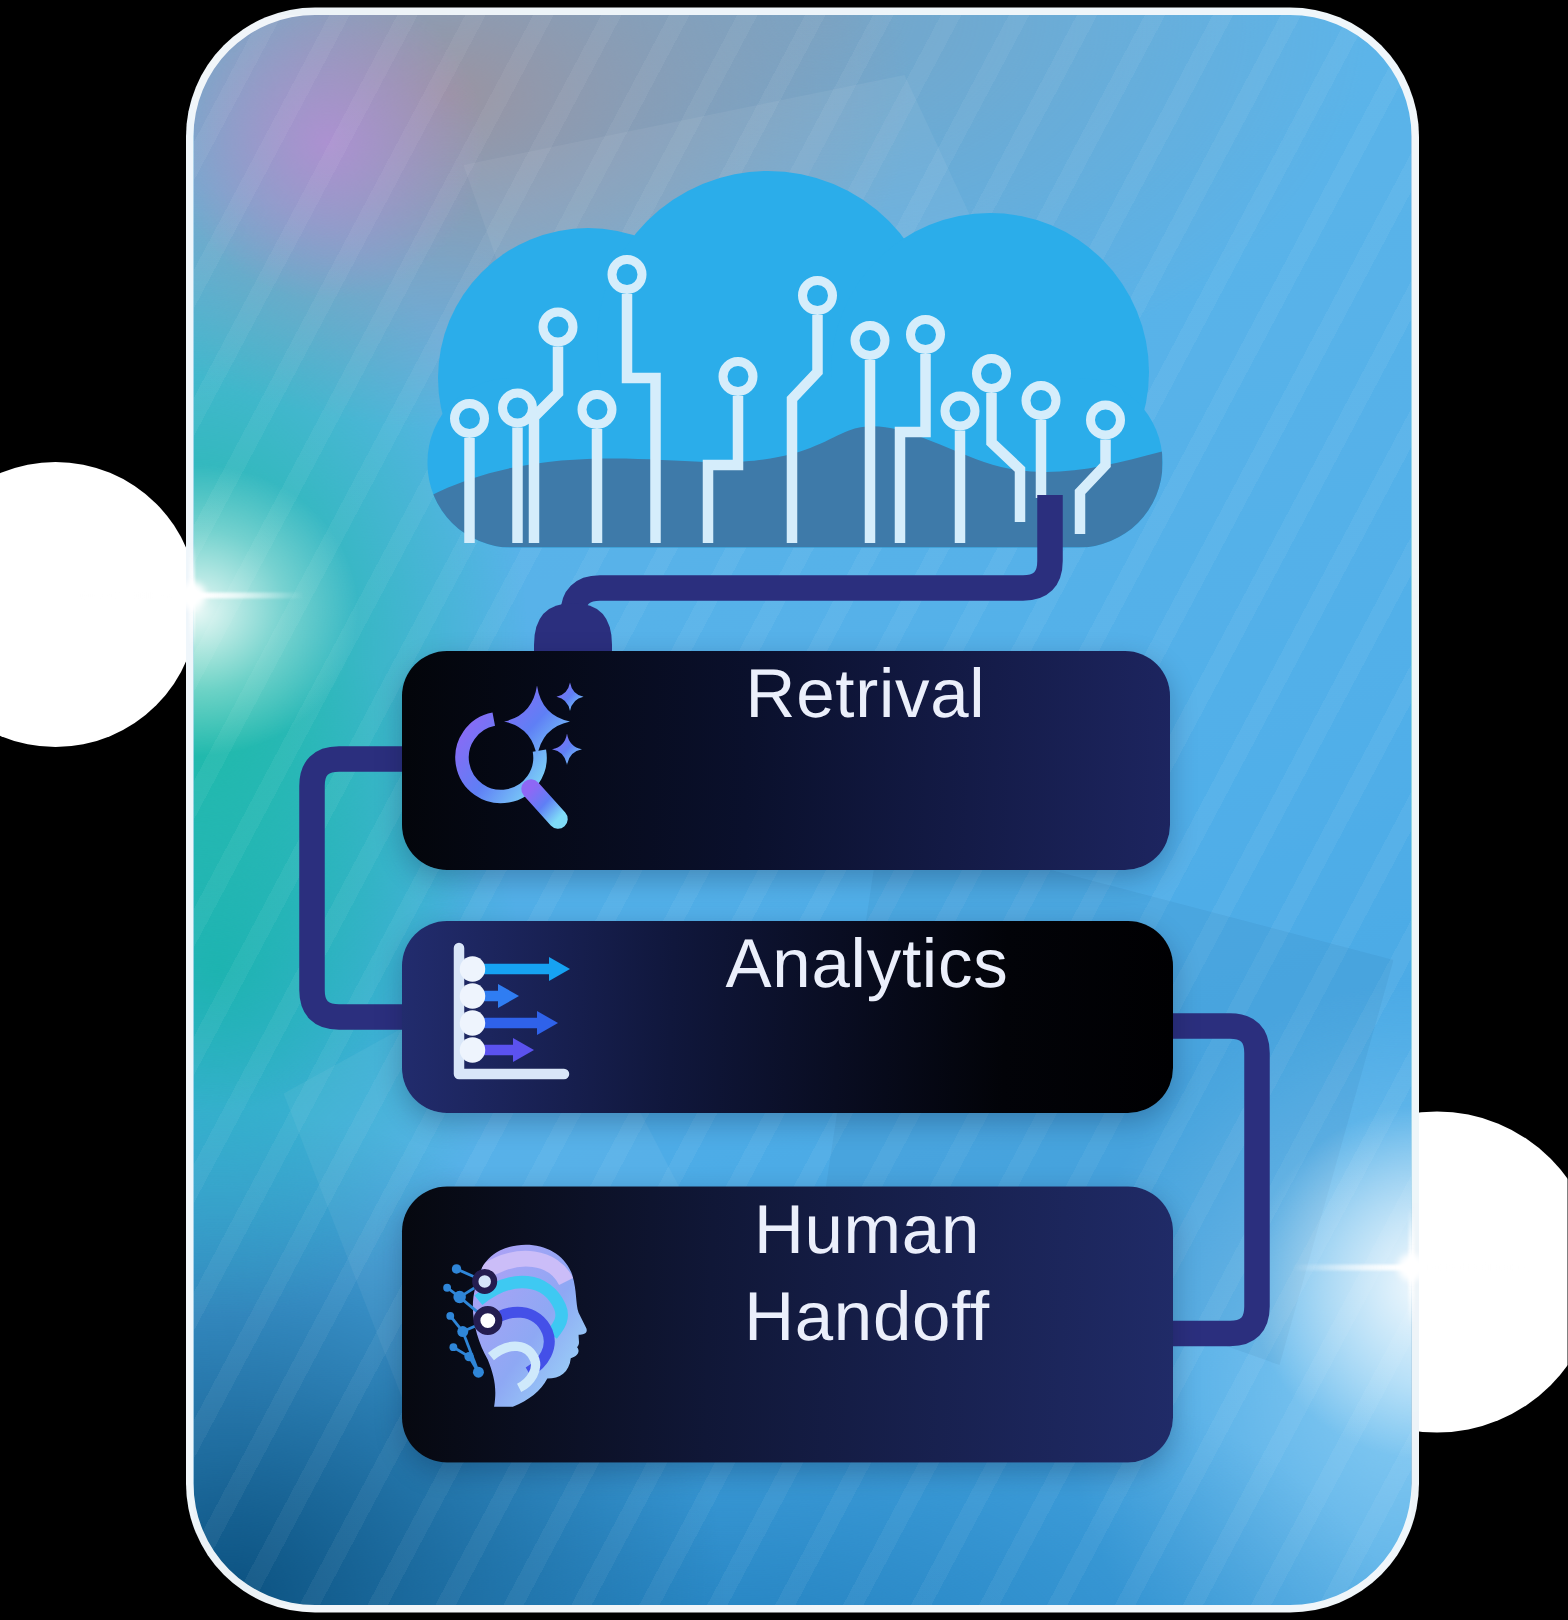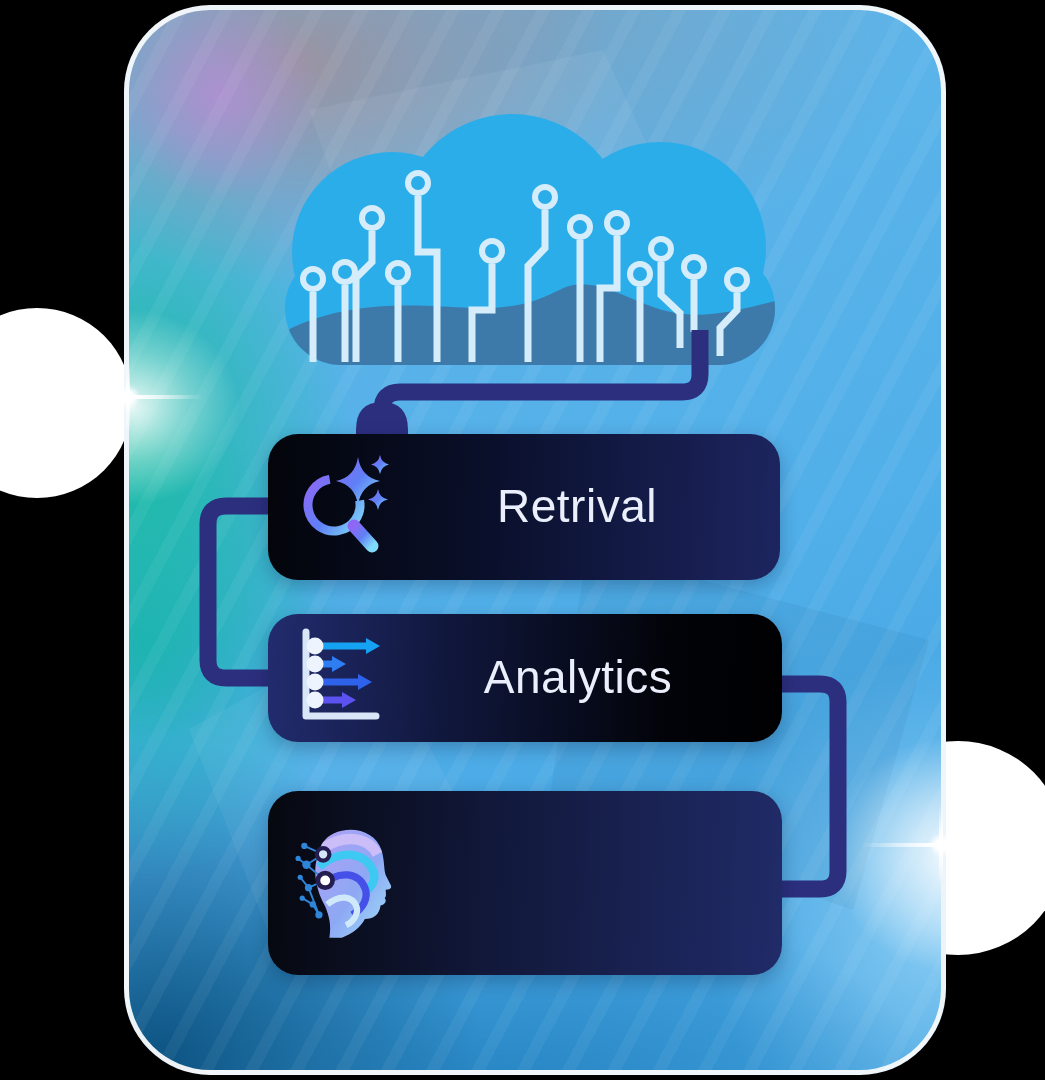--- a/index.html
+++ b/index.html
@@ -51,21 +51,21 @@
 
   svg.diagram{position:absolute;left:0;top:0;pointer-events:none;}
   .conn{fill:none;stroke:var(--connector,#2b2f7e);stroke-width:17;}
   .trace{fill:none;stroke:var(--trace,#d5edfb);stroke-width:7;}
   .trace-ring{fill:none;stroke:var(--trace,#d5edfb);stroke-width:6;}
   .cloud-fill{fill:var(--cloud,#2badea);}
   .cloud-band{fill:var(--cloudband,#3e7aa9);}
   .plug{fill:var(--connector,#2b2f7e);}
 
   
-  .node{position:absolute;display:flex;align-items:center;border-radius:30px;
+  .node{position:absolute;display:flex;border-radius:30px;
         box-shadow:0 6px 18px rgba(0,10,40,.25);}
   .node .icon{width:152px;display:flex;justify-content:center;align-items:center;}
   .node .label{flex:1;text-align:center;padding-right:46px;color:var(--nodetext,#ebeffb);
         font-size:46px;font-weight:500;letter-spacing:.5px;line-height:1.26;}
   #node-retrieval{left:268px;top:434px;width:512px;height:146px;
         background:linear-gradient(92deg,#03050a 0%,#0a102c 45%,#1d2560 100%);}
   #node-analytics{left:268px;top:614px;width:514px;height:128px;
         background:linear-gradient(92deg,#222c6e 0%,#10173c 35%,#020308 78%,#000002 100%);}
   #node-handoff{left:268px;top:791px;width:514px;height:184px;
         background:linear-gradient(92deg,#06080f 0%,#101737 40%,#202b68 100%);}
@@ -232,20 +232,24 @@
           <circle cx="8" cy="52" r="2.5"></circle>
             <circle cx="16" cy="62" r="3.5"></circle>
             <circle cx="10" cy="72" r="2.5"></circle>
           <circle cx="20" cy="78" r="3"></circle>
             <circle cx="26" cy="88" r="3.5"></circle>
         </g>
         <circle cx="30" cy="30" r="6" fill="#d6e6fa" stroke="#241d50" stroke-width="4"></circle>
         <circle cx="32" cy="55" r="7" fill="#ffffff" stroke="#241d50" stroke-width="4.5"></circle>
       </svg>
     </div>
+    <div class="label">
+      <span class="line">Human</span>
+      <span class="line">Handoff</span>
+    </div>
   </div>
 
   <div class="flare-core">
     <div class="h" style="left:53px;top:395px;width:150px;"></div>
     <div class="v" style="left:126px;top:362px;height:70px;"></div>
     <div class="dot" style="left:119px;top:388px;"></div>
   </div>
   <div class="flare-core">
     <div class="h" style="left:861px;top:843px;width:160px;"></div>
     <div class="v" style="left:939px;top:805px;height:80px;"></div>

